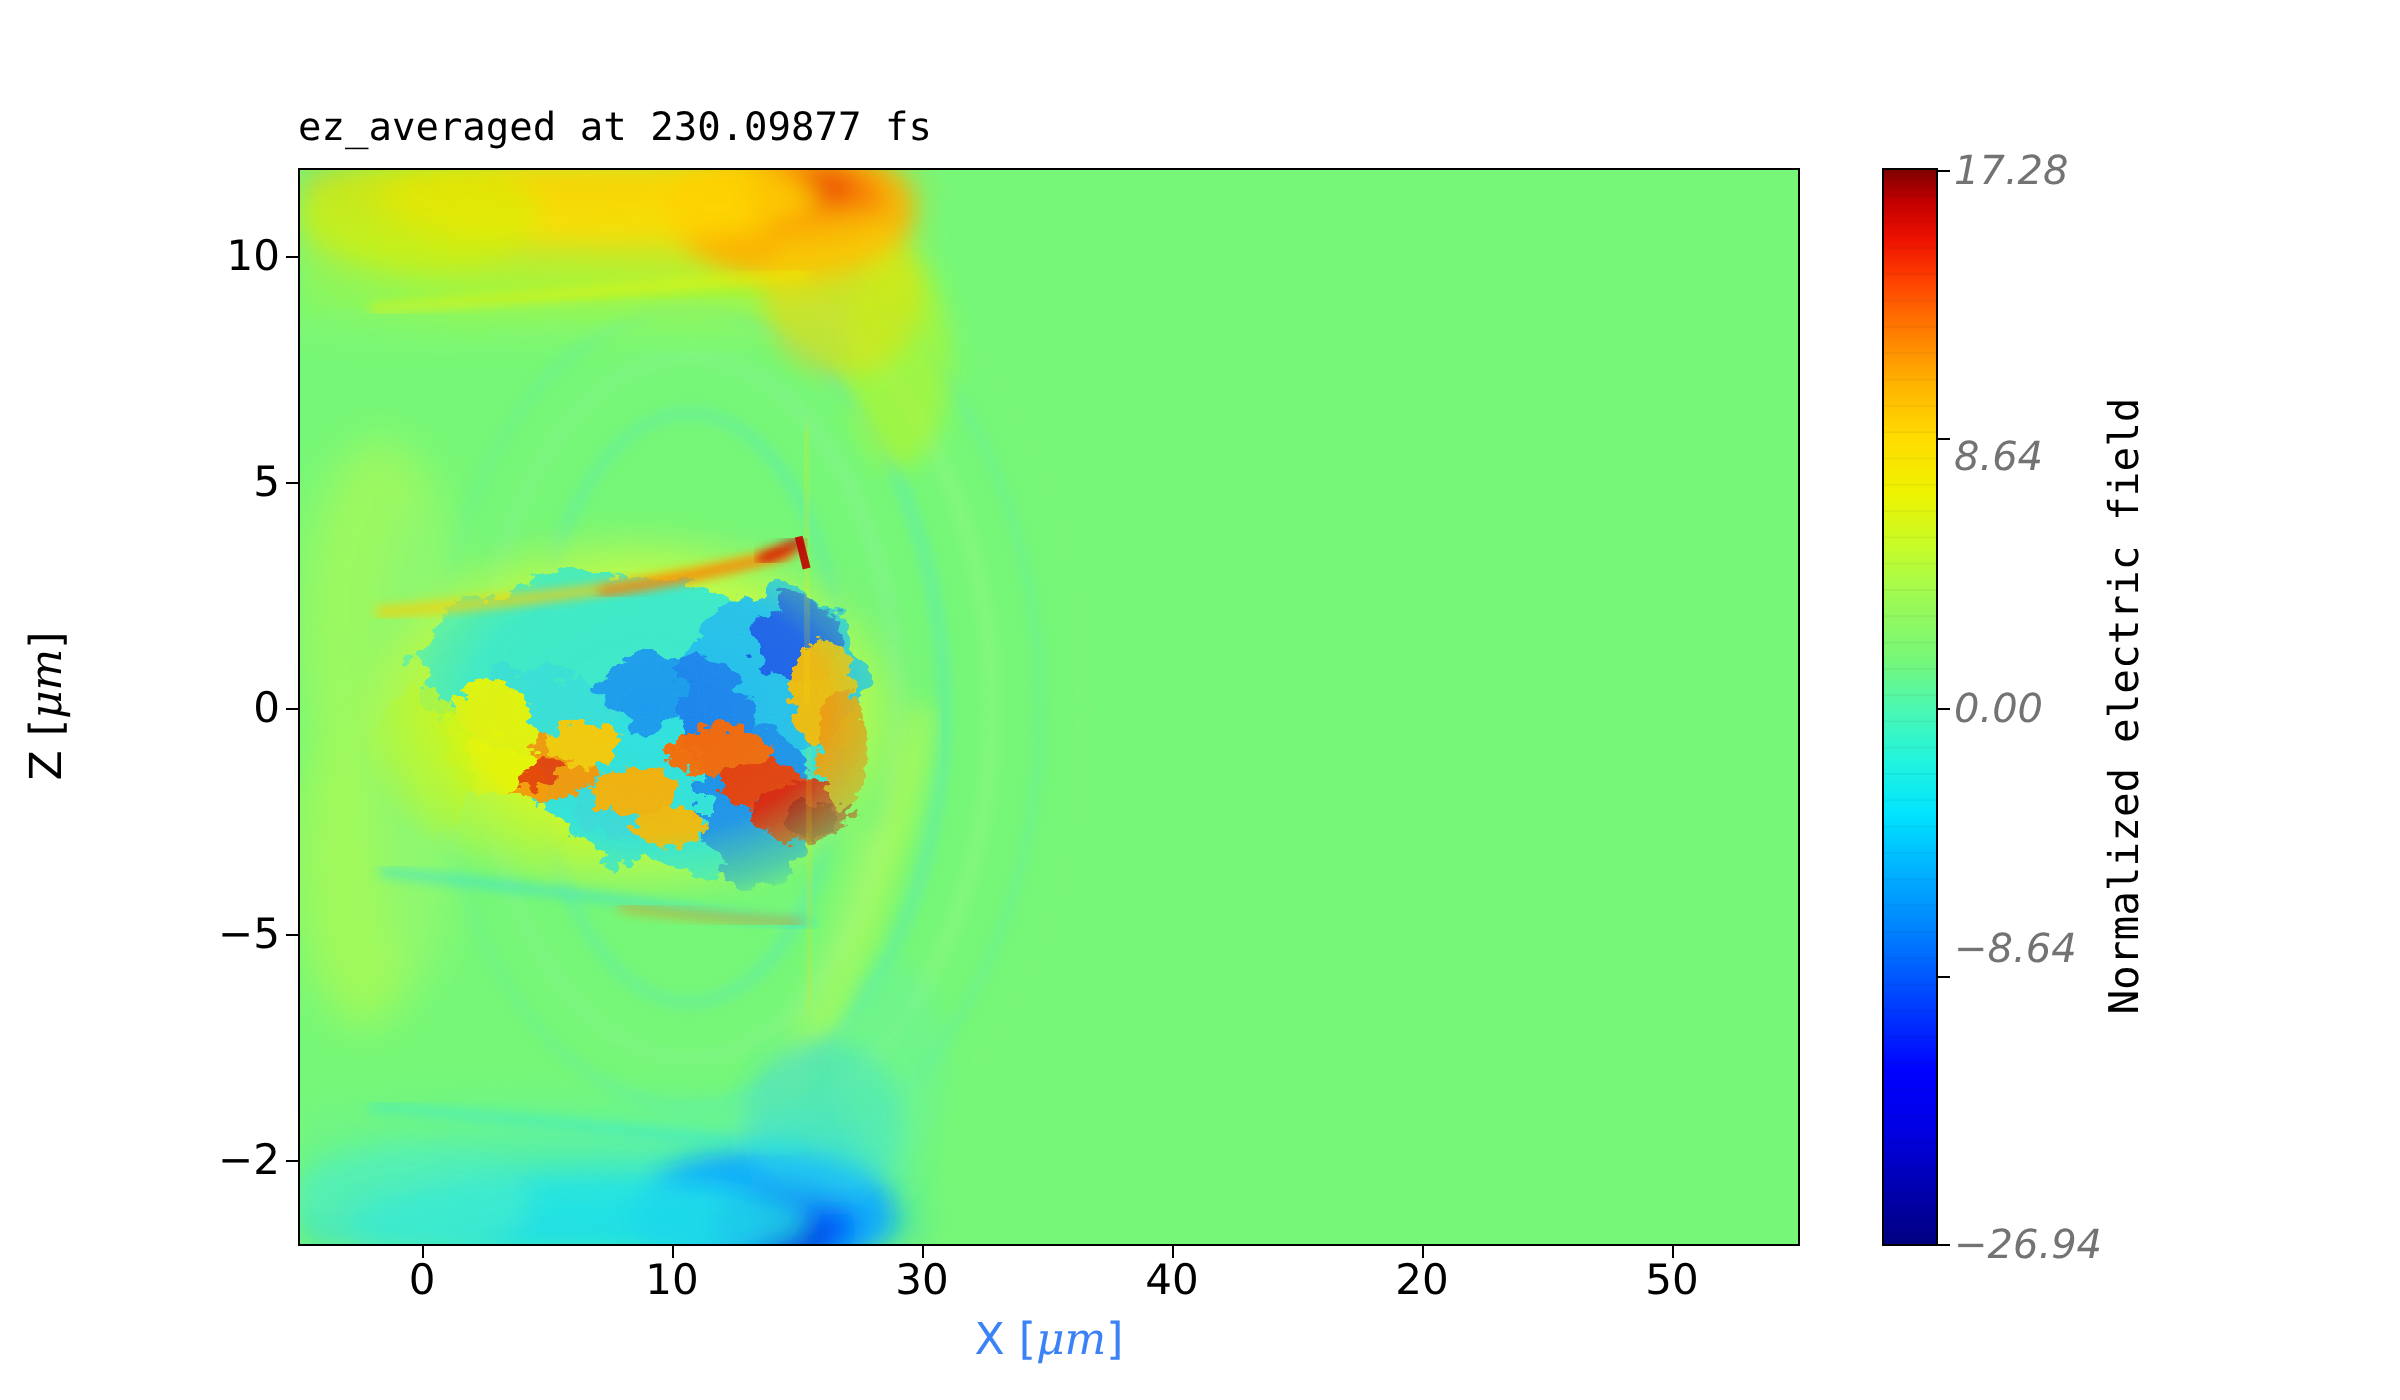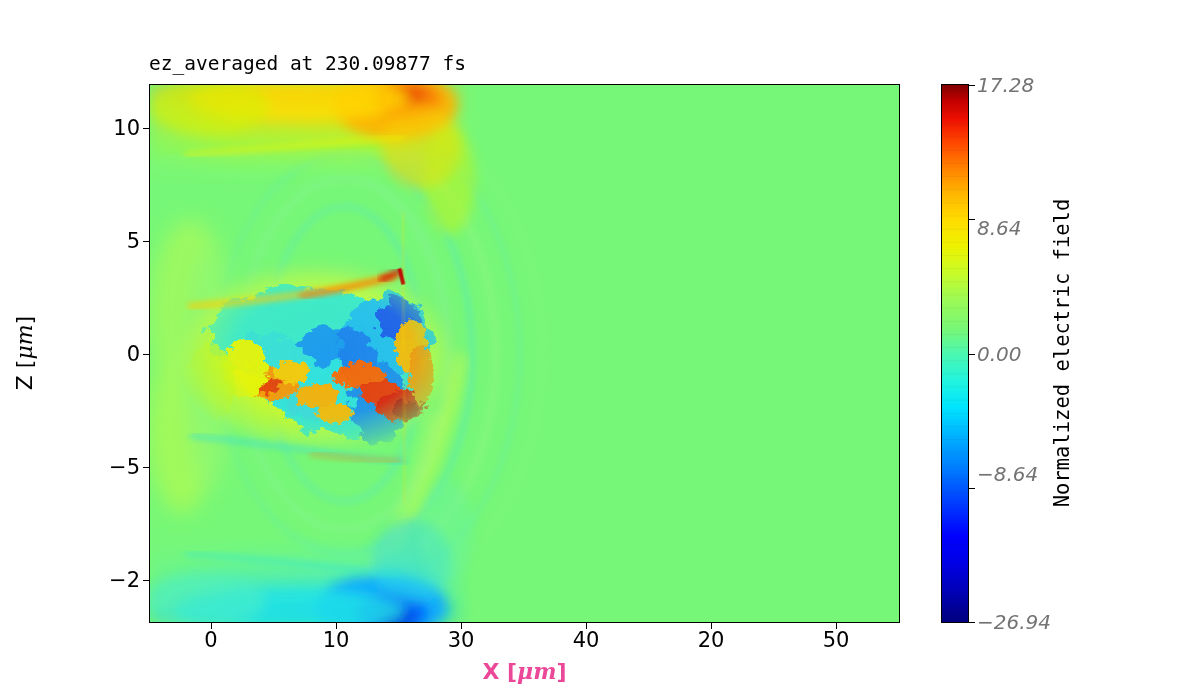--- a/index.html
+++ b/index.html
@@ -22,21 +22,21 @@
   .xtick{position:absolute;top:628px;transform:translateX(-50%);
          font-family:"DejaVu Sans",sans-serif;font-size:21px;color:#000;}
   .ytick{position:absolute;right:1060px;transform:translateY(-50%);
          font-family:"DejaVu Sans",sans-serif;font-size:21px;color:#000;
          text-align:right;white-space:nowrap;}
   .tickmark-x{position:absolute;width:1.3px;height:6px;background:#000;top:623px;}
   .tickmark-y{position:absolute;height:1.3px;width:6px;background:#000;left:143px;}
 
   
   #xlabel{position:absolute;left:149px;top:658px;width:751px;text-align:center;
-          font-size:22px;color:#ec4899;font-weight:bold;}
+          font-size:22px;color:#3b82f6;}
   #ylabel{position:absolute;left:24px;top:353px;font-size:22px;color:#000;
           transform:translate(-50%,-50%) rotate(-90deg);white-space:nowrap;}
   .mu{font-family:"DejaVu Serif",serif;font-style:italic;}
 
   
   #cbar{position:absolute;left:941px;top:84px;width:28px;height:539px;
         border:1.3px solid #000;box-sizing:border-box;}
   #cbar-grad{position:absolute;left:0;top:0;width:100%;height:100%;}
   .cbtick-label{position:absolute;left:977px;transform:translateY(-50%);
                 font-size:20px;color:#737373;white-space:nowrap;font-style:italic;}

